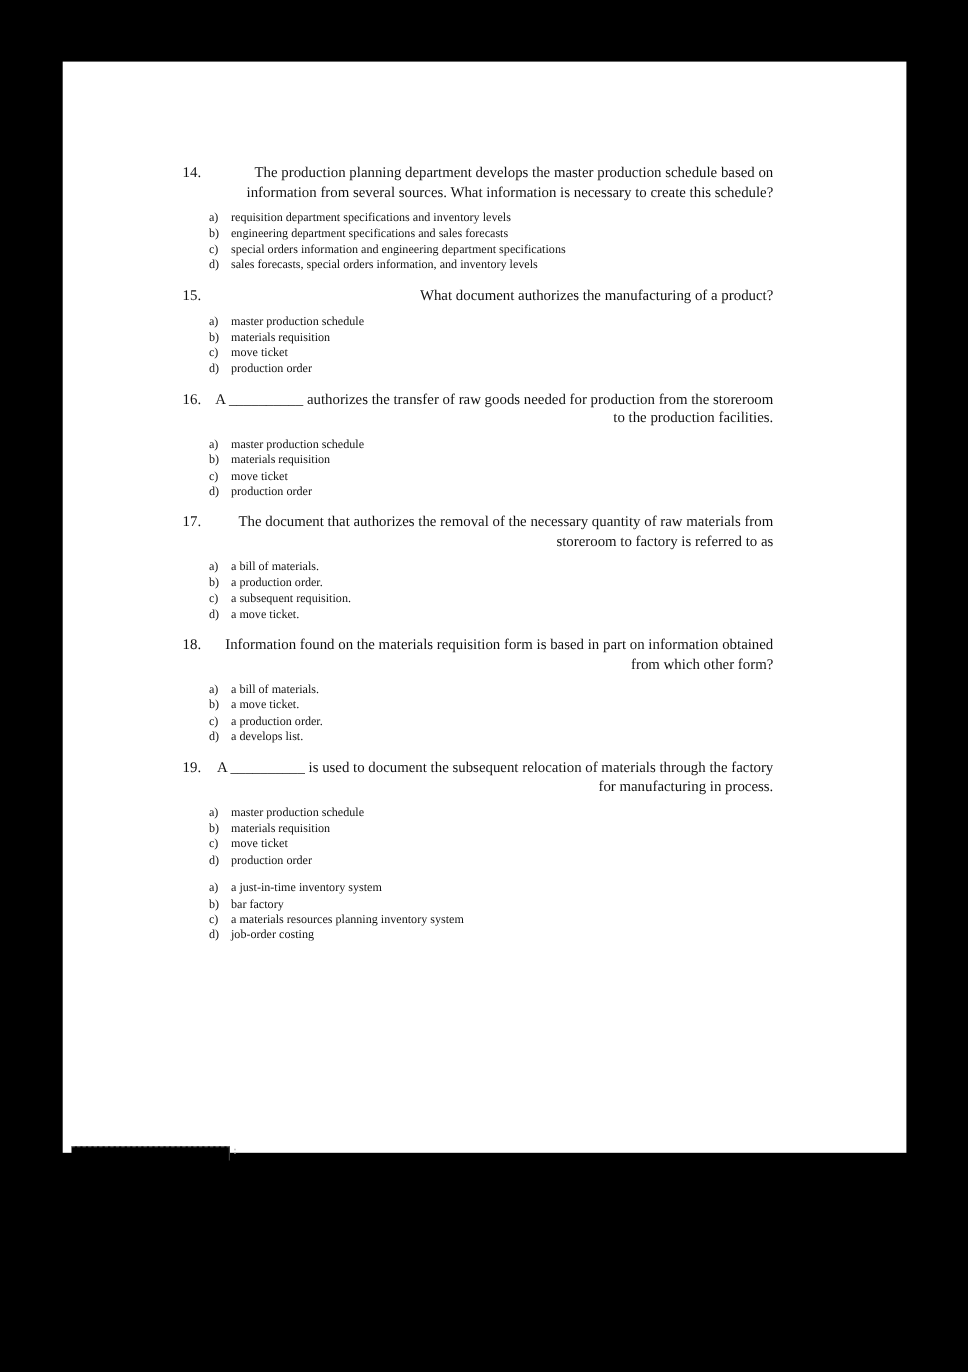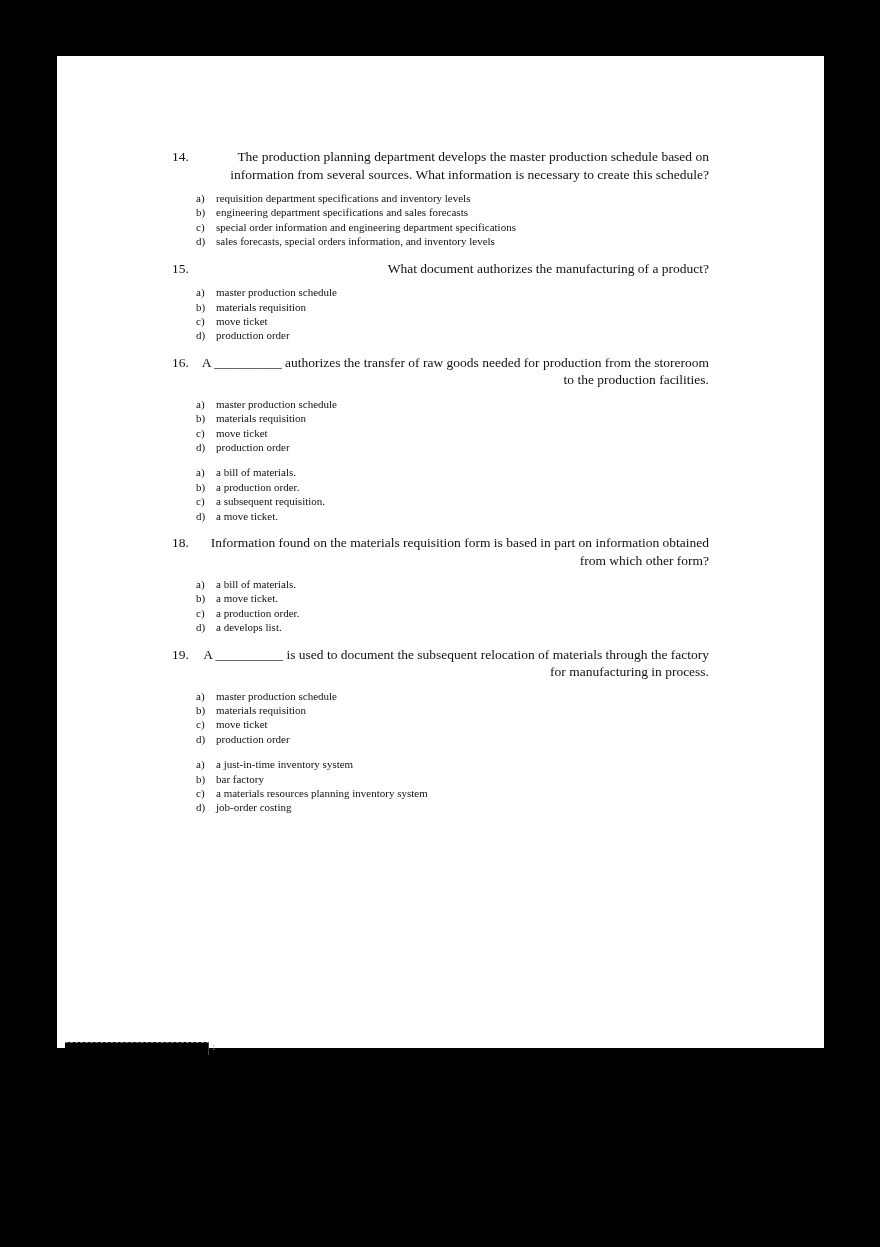--- a/index.html
+++ b/index.html
@@ -15,21 +15,22 @@
   .paper {
     position: absolute;
     left: 57px;
     top: 56px;
     width: 767px;
     height: 992px;
     background: #ffffff;
     color: #111111;
   }
   .content {
-    padding: 92px 0 0 115px;
+    padding: 92px 0 0 65px;
+    margin-left: 44px;
   }
   .question {
     margin-bottom: 11px;
   }
   .q-head {
     display: flex;
     align-items: flex-start;
   }
   .q-num {
     flex: 0 0 22px;
@@ -96,21 +97,21 @@
     <span class="opt-text">requisition department specifications and inventory levels</span>
   </div>
 
   <div class="option">
     <span class="opt-label">b)</span>
     <span class="opt-text">engineering department specifications and sales forecasts</span>
   </div>
 
   <div class="option">
     <span class="opt-label">c)</span>
-    <span class="opt-text">special order information and engineering department specifications</span>
+    <span class="opt-text">special orders information and engineering department specifications</span>
   </div>
 
   <div class="option">
     <span class="opt-label">d)</span>
     <span class="opt-text">sales forecasts, special orders information, and inventory levels</span>
   </div>
 </div>
   </div>
 
   <div class="question">
@@ -163,20 +164,24 @@
   </div>
 
   <div class="option">
     <span class="opt-label">d)</span>
     <span class="opt-text">production order</span>
   </div>
 </div>
   </div>
 
   <div class="question">
+    <div class="q-head">
+      <span class="q-num">17.</span>
+      <span class="q-text">The document that authorizes the removal of the necessary quantity of raw materials from storeroom to factory is referred to as</span>
+    </div>
     <div class="options">
   <div class="option">
     <span class="opt-label">a)</span>
     <span class="opt-text">a bill of materials.</span>
   </div>
 
   <div class="option">
     <span class="opt-label">b)</span>
     <span class="opt-text">a production order.</span>
   </div>

